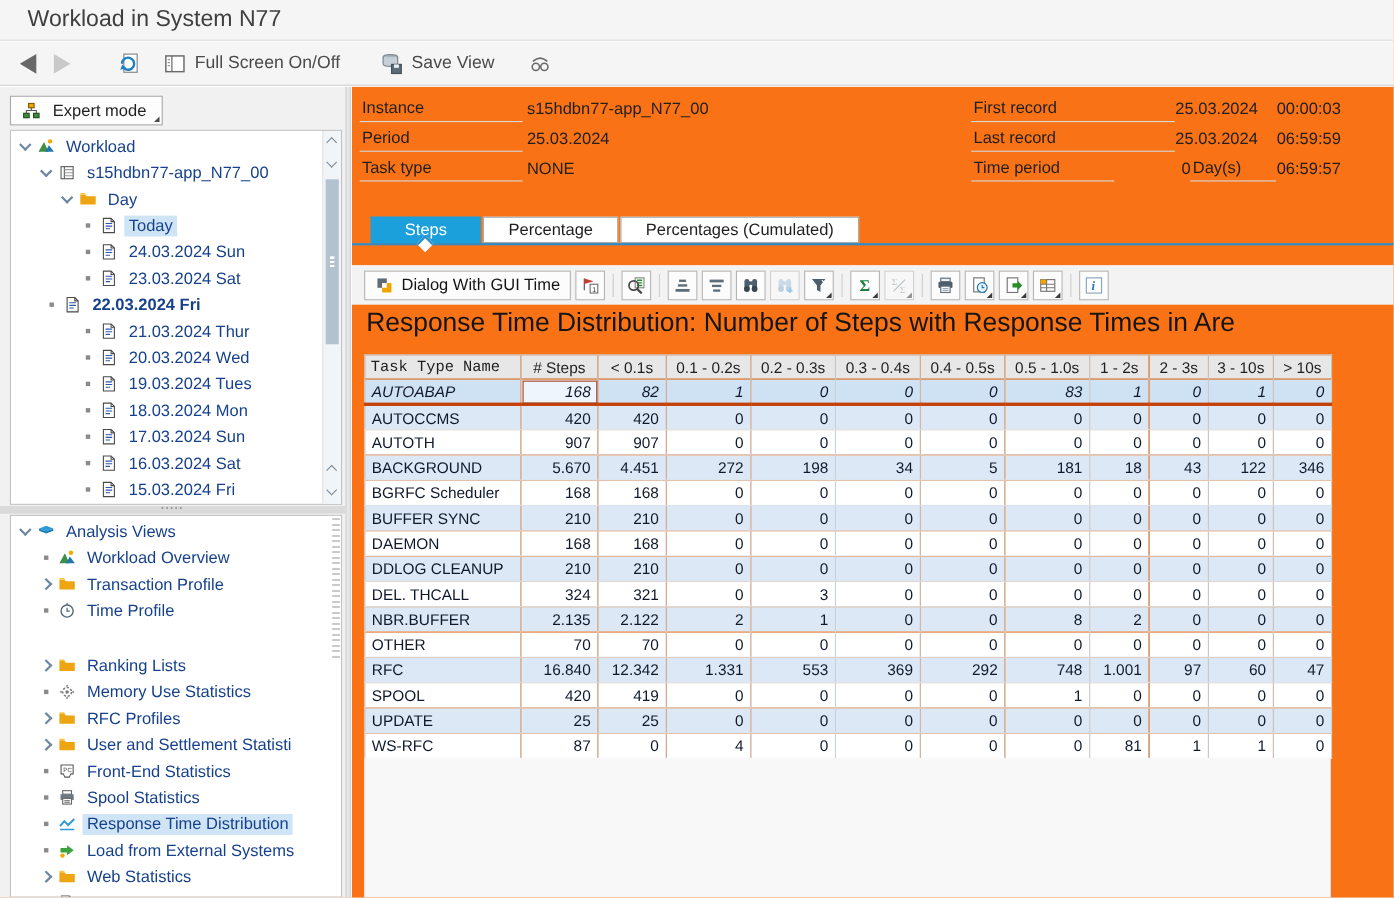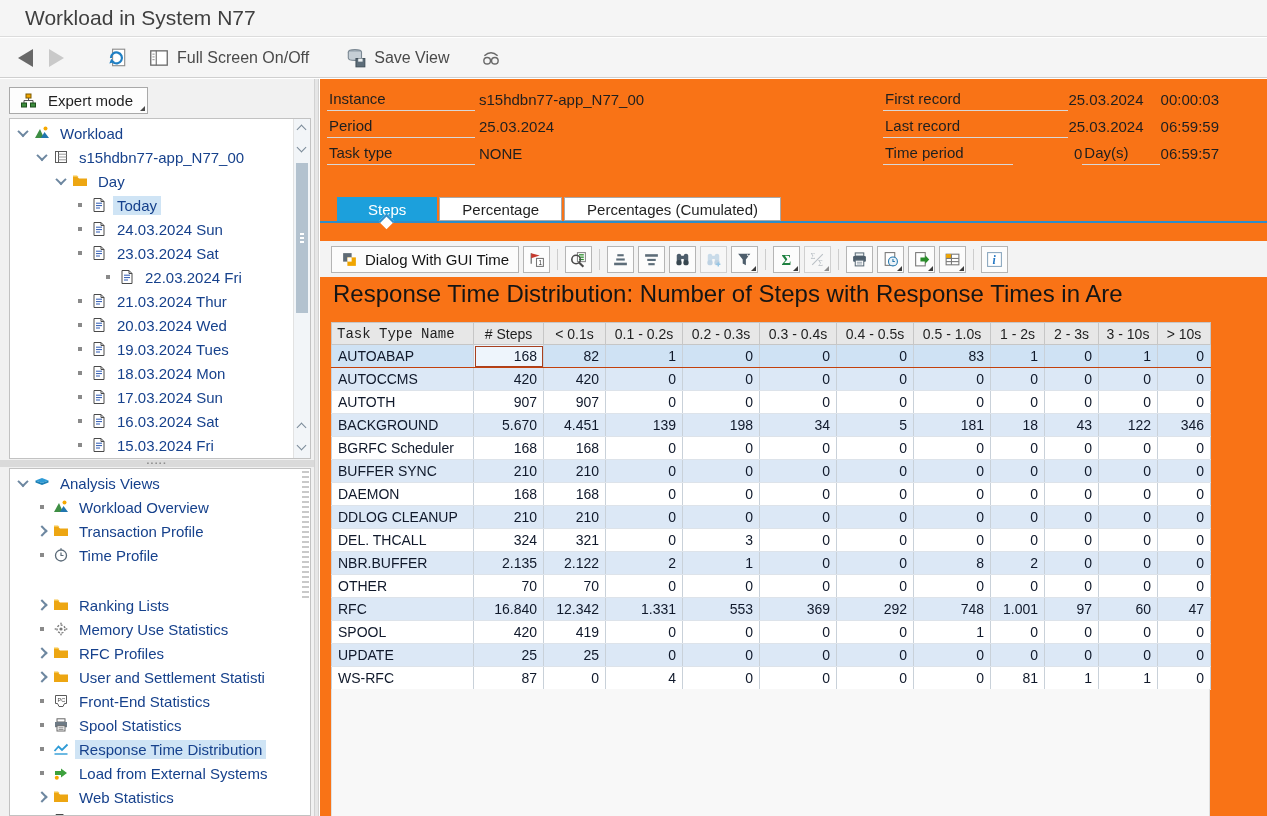--- a/index.html
+++ b/index.html
@@ -101,21 +101,21 @@
 
   .grid { position:absolute; left:11px; top:243px; border-collapse:collapse; table-layout:fixed; font-size:14px; }
   .grid th { background:#e7e7e7; border:1px solid #c6c6c6; font-weight:normal; height:22px; padding:0 5px;
              color:#1f1f1f; text-align:center; white-space:nowrap; overflow:hidden; cursor:pointer; }
   .grid th.th-left { text-align:left;font-family:Liberation Mono, monospace; }
   .grid td { height:23px; padding:0 6px; text-align:right; color:#10192b; border-right:1px solid #c9d1d9;
              border-bottom:1px solid #dde3ea; white-space:nowrap; overflow:hidden; cursor:default; }
   .grid td.td-name { text-align:left; border-left:1px solid #c9d1d9; }
   tr.r-white td { background:#fff; }
   tr.r-blue td { background:#dce8f6; }
-  tr.r-selected td { background:#cfe2f4; border-top:1px solid #d0763c; border-bottom:1px solid #c2410c; }
+  tr.r-selected td { background:#cfe2f4; border-top:1px solid #d0763c; border-bottom:3px solid #c2410c;font-style:italic; }
   td.cell-focus { background:#eef5fc !important; outline:1px solid #a8401f; outline-offset:-2px; }
 
   .grid-empty { position:absolute; left:11px; top:610px; width:879px; height:127px; background:#f8f8f8;
                 border-left:1px solid #e0e0e0; border-right:1px solid #e0e0e0; }
 </style>
 </head>
 <body>
 
 <div class="titlebar">
   <span class="ttl">Workload in System N77</span>
@@ -254,21 +254,21 @@
             <svg viewBox="0 0 16 16">
               <path d="M3 1.5 L10 1.5 L13 4.5 L13 14.5 L3 14.5 Z" fill="#fff" stroke="#4a4a4a"></path>
               <path d="M10 1.5 L10 4.5 L13 4.5" fill="none" stroke="#4a4a4a"></path>
               <line x1="5" y1="6.2" x2="11" y2="6.2" stroke="#2a57b0"></line>
               <line x1="5" y1="8.6" x2="11" y2="8.6" stroke="#2a57b0"></line>
               <line x1="5" y1="11" x2="9" y2="11" stroke="#2a57b0"></line>
             </svg>
           </span>
           <span class="tlabel">23.03.2024 Sat</span>
         </div>
-        <div class="trow" style="padding-left: 89px;">
+        <div class="trow" style="padding-left: 28px; font-weight: bold;">
           <span class="expander">
             <span class="bullet"></span>
           </span>
           <span class="ticon">
             <svg viewBox="0 0 16 16">
               <path d="M3 1.5 L10 1.5 L13 4.5 L13 14.5 L3 14.5 Z" fill="#fff" stroke="#4a4a4a"></path>
               <path d="M10 1.5 L10 4.5 L13 4.5" fill="none" stroke="#4a4a4a"></path>
               <line x1="5" y1="6.2" x2="11" y2="6.2" stroke="#2a57b0"></line>
               <line x1="5" y1="8.6" x2="11" y2="8.6" stroke="#2a57b0"></line>
               <line x1="5" y1="11" x2="9" y2="11" stroke="#2a57b0"></line>
@@ -861,21 +861,21 @@
           <td>0</td>
           <td>0</td>
           <td>0</td>
           <td>0</td>
           <td>0</td>
         </tr>
         <tr class="r-blue">
           <td class="td-name">BACKGROUND</td>
           <td>5.670</td>
           <td>4.451</td>
-          <td>139</td>
+          <td>272</td>
           <td>198</td>
           <td>34</td>
           <td>5</td>
           <td>181</td>
           <td>18</td>
           <td>43</td>
           <td>122</td>
           <td>346</td>
         </tr>
         <tr class="r-white">

